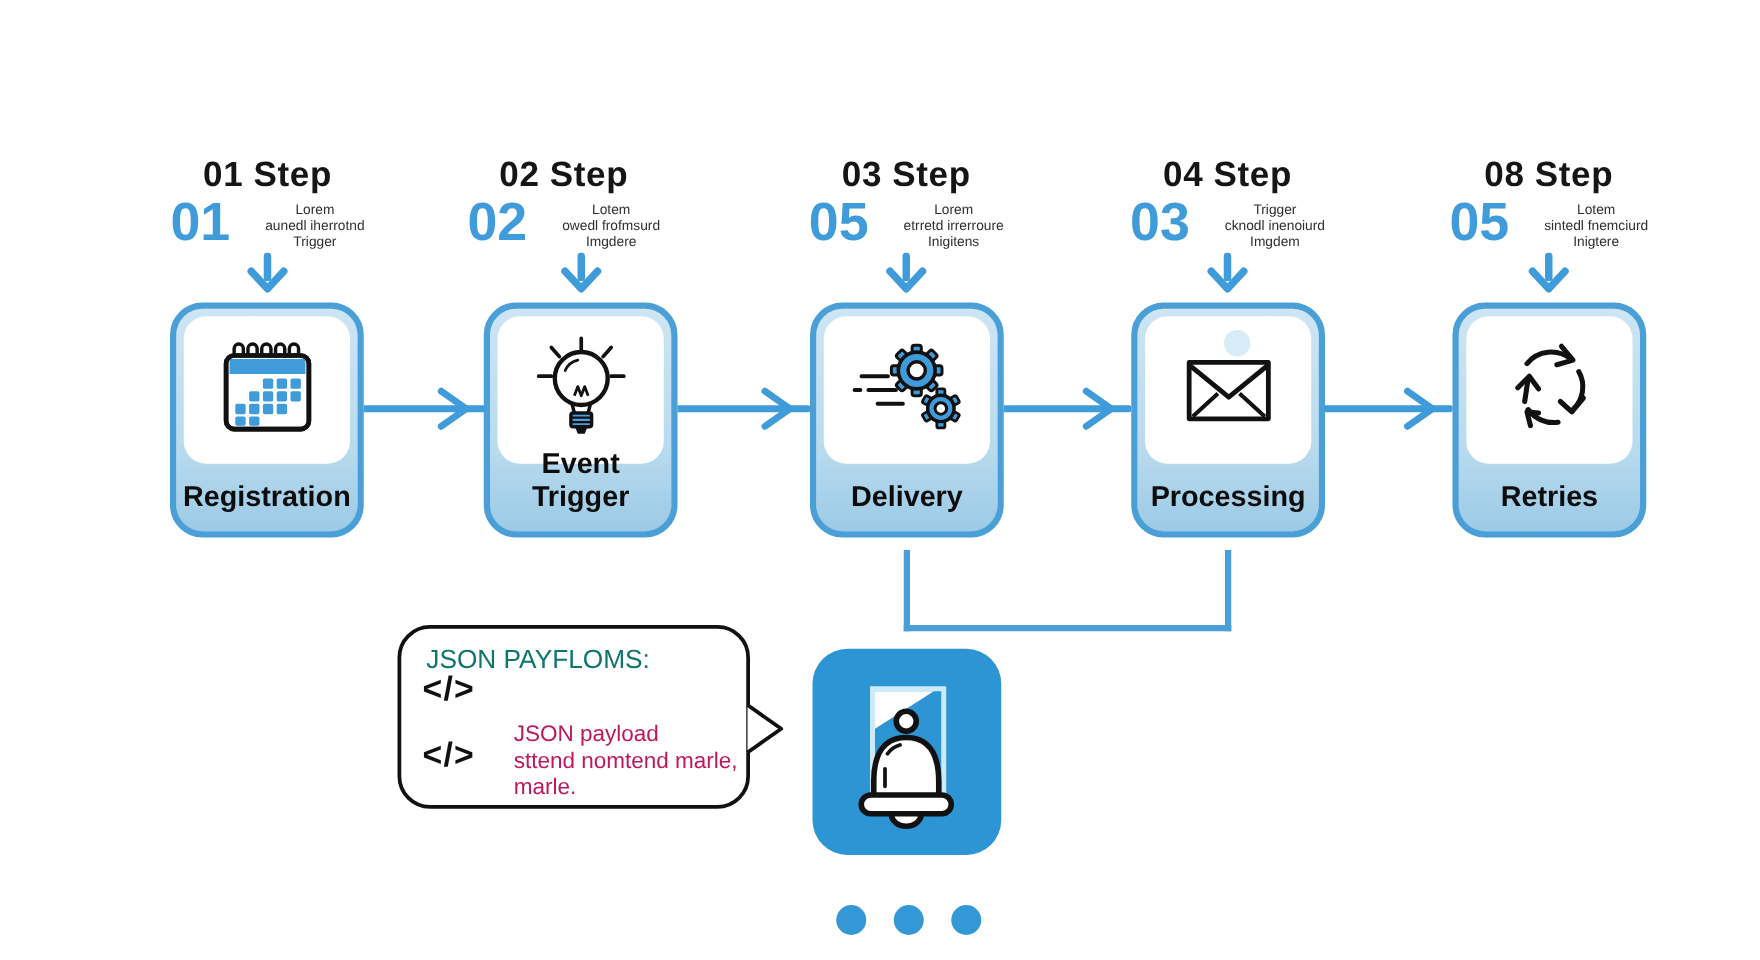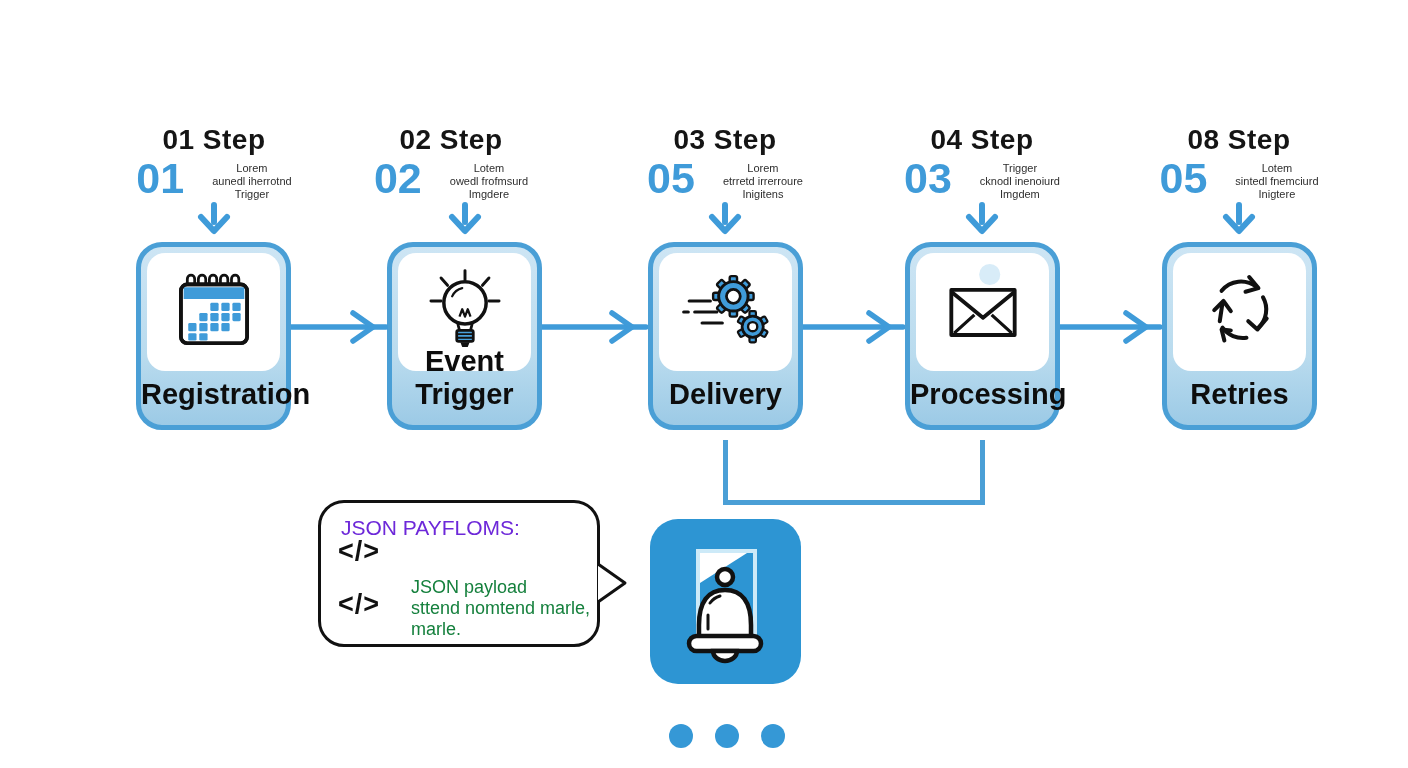--- a/index.html
+++ b/index.html
@@ -14,29 +14,29 @@
   
   .down-arrow{position:absolute;top:202px;width:40px;height:34px;}
   .flow-arrow{position:absolute;top:307px;height:40px;}
   
   .card{position:absolute;top:242px;width:155px;height:188px;box-sizing:border-box;
         border:5px solid #4a9fd6;border-radius:26px;
         background:linear-gradient(180deg,#cde5f4 0%,#b9dbee 62%,#9ccae6 100%);}
   .card-panel{position:absolute;top:6px;left:6px;right:6px;height:118px;background:#ffffff;
         border-radius:18px;display:flex;align-items:center;justify-content:center;}
   .card-label{position:absolute;left:0;right:0;bottom:14px;text-align:center;
-        font-size:29px;font-weight:bold;color:#0d0d0d;}
+        font-size:23px;font-weight:bold;color:#0d0d0d;}
   
   .conn{position:absolute;background:#4a9fd6;}
   
   .bubble{position:absolute;left:290px;top:500px;width:282px;height:147px;box-sizing:border-box;
         background:#fff;border:3px solid #111;border-radius:26px;}
-  .bubble-title{position:absolute;left:20px;top:13px;font-size:21px;color:#6d28d9;}
+  .bubble-title{position:absolute;left:20px;top:13px;font-size:21px;color:#0f766e;}
   .code-glyph{position:absolute;font-size:27px;font-weight:bold;letter-spacing:1px;color:#111;}
-  .bubble-body{position:absolute;left:90px;top:74px;font-size:18px;line-height:21px;color:#15803d;}
+  .bubble-body{position:absolute;left:90px;top:74px;font-size:18px;line-height:21px;color:#be185d;}
   .bubble-pointer{position:absolute;left:569px;top:562px;}
   
   .tile{position:absolute;left:622px;top:519px;width:151px;height:165px;border-radius:28px;
         background:#2d95d3;}
   
   .dot{position:absolute;top:724px;width:24px;height:24px;border-radius:50%;background:#3598d6;}
 </style>
 </head>
 <body>
 

